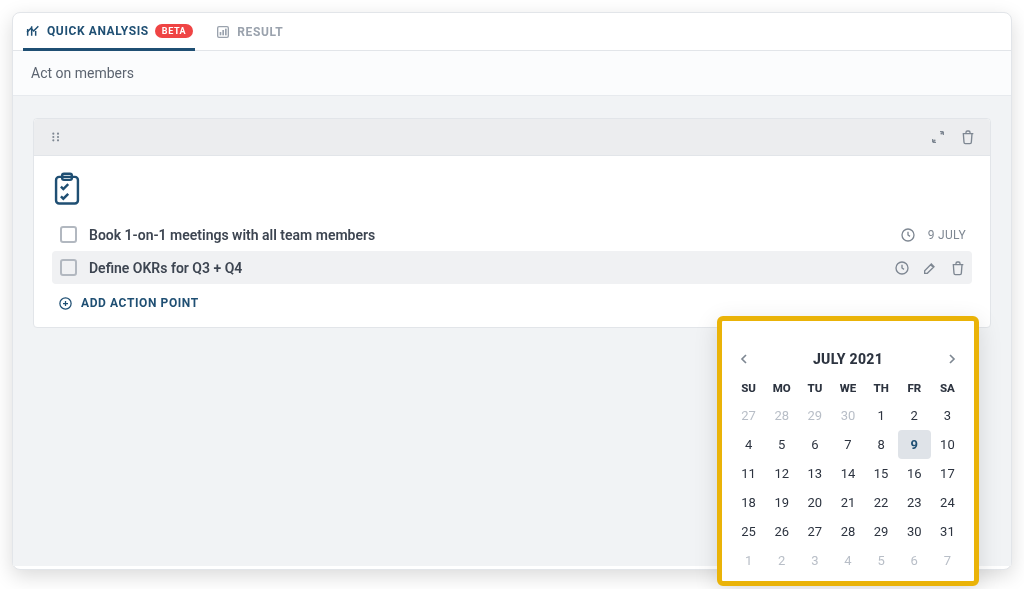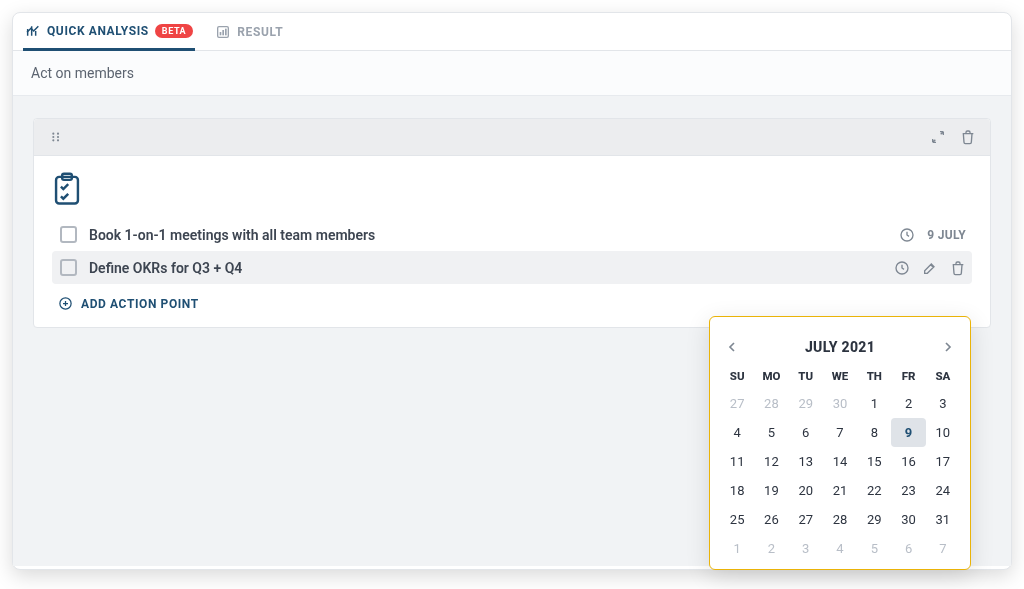--- a/index.html
+++ b/index.html
@@ -105,41 +105,41 @@
       width: 17px; height: 17px;
       border: 2px solid #b2b8c0;
       border-radius: 3px;
       margin-right: 12px;
       margin-left: 2px;
       flex-shrink: 0;
       cursor: pointer;
     }
     .action-label { flex: 1; font-weight: 600; color: #3d4551; }
     .action-right { display: flex; align-items: center; gap: 12px; color: #7e8792; font-size: 12px; }
-    .action-right .date-label { font-weight: 700; letter-spacing: 0.3px; }
+    .action-right .date-label { font-weight: 400; letter-spacing: 0.3px; }
     .row-icon { width: 16px; height: 16px; color: #7e8792; cursor: pointer; }
     .add-action {
-      display: flex; align-items: center; gap: 8px;
+      display: flex; gap: 8px;
       color: #1f4f73; font-size: 12px;
       font-weight: 700; letter-spacing: 0.6px;
       padding: 12px 6px 4px; cursor: pointer;
     }
     .add-action .plus-icon { width: 15px; height: 15px; }
 
     
     .calendar {
       position: absolute;
       top: 303px;
-      right: 40px;
+      right: 32px;
       width: 262px;
       background: #fff;
-      border: 1px solid #eab308;
+      border: 5px solid #eab308;
       border-radius: 6px;
       box-shadow: 0 6px 24px rgba(0,0,0,0.12);
-      padding: 20px 10px 6px;
+      padding: 28px 10px 6px;
       z-index: 10;
     }
     .cal-header {
       display: flex; align-items: center; justify-content: space-between;
       padding: 2px 4px 8px;
     }
     .cal-nav { width: 16px; height: 16px; color: #7e8792; cursor: pointer; }
     .cal-title { font-size: 14px; font-weight: 800; color: #2d3440; letter-spacing: 0.3px; }
     .cal-grid {
       display: grid; grid-template-columns: repeat(7, 1fr);

